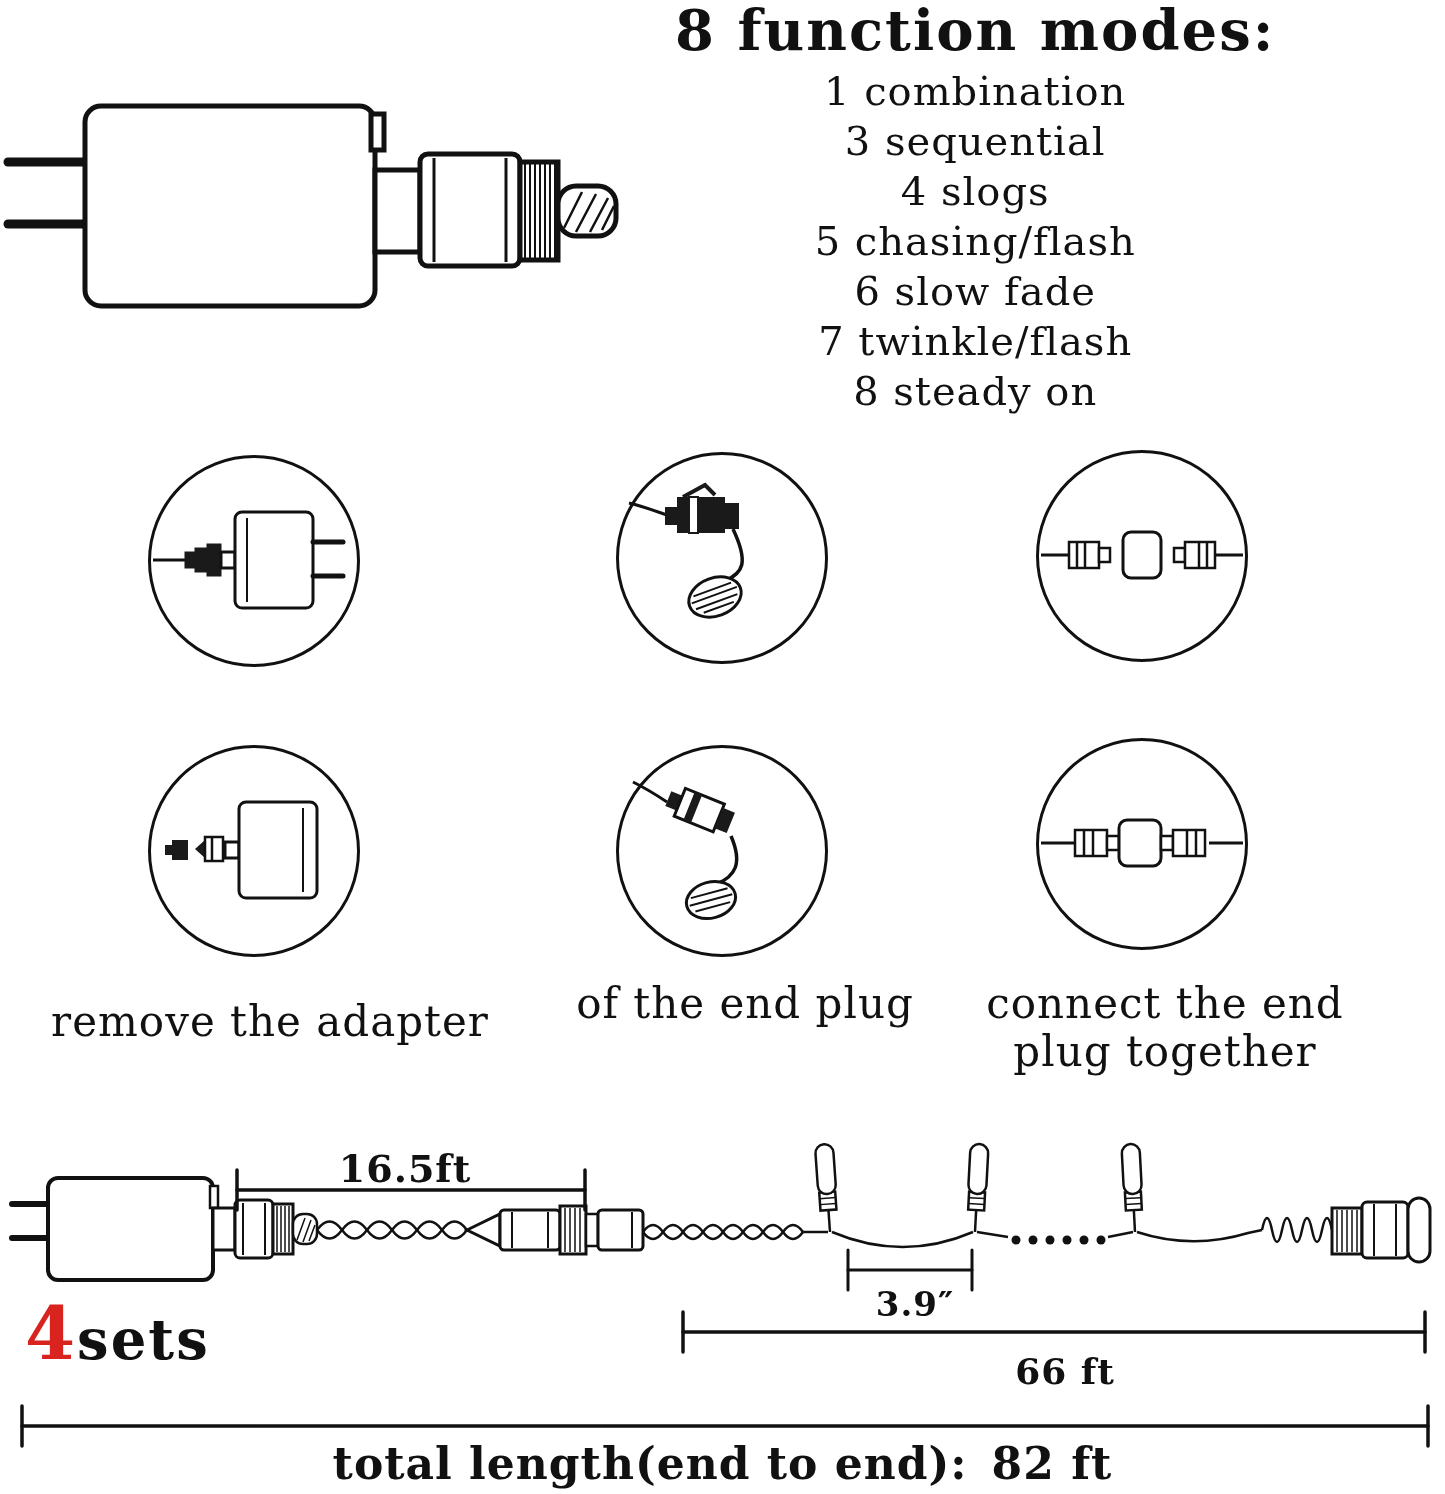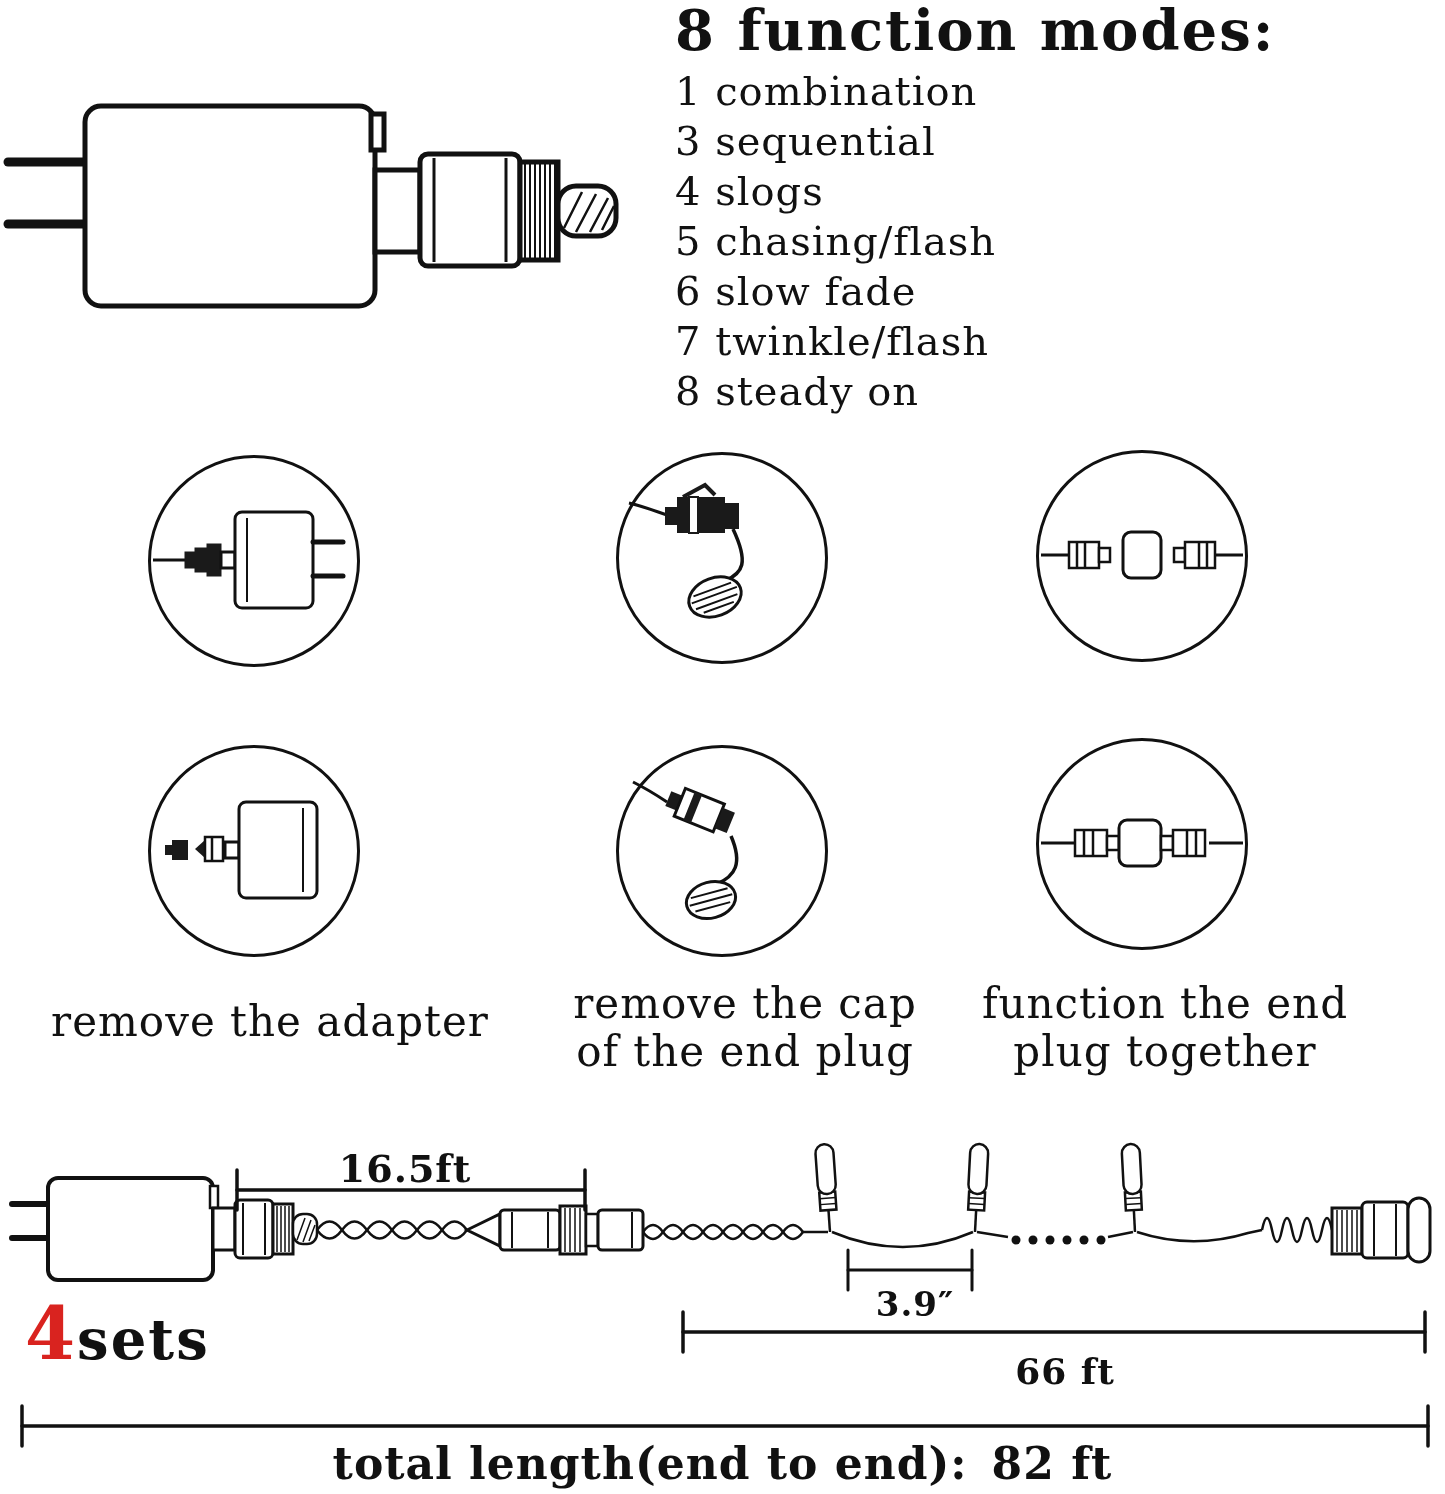--- a/index.html
+++ b/index.html
@@ -8,21 +8,21 @@
     font-family:"DejaVu Serif", serif;color:#111;overflow:hidden;
   }
   .abs{position:absolute;}
   svg{display:block;}
   .ink-stroke{stroke:#111;fill:none;}
   .modes-title{
     font-size:56px;font-weight:bold;letter-spacing:2px;line-height:1.0;
     white-space:nowrap;
   }
   .mode-item{
-    font-size:40px;line-height:50px;letter-spacing:1px;white-space:nowrap;
+    font-size:40px;line-height:50px;letter-spacing:1px;white-space:nowrap;text-align:center;
   }
   .step-circle{
     position:absolute;width:212px;height:212px;border:3px solid #111;
     border-radius:50%;box-sizing:border-box;background:#fff;
   }
   .caption{
     position:absolute;font-size:42px;line-height:48px;text-align:center;
     letter-spacing:1px;white-space:nowrap;
   }
   .dim-label{
@@ -202,26 +202,25 @@
         <rect x="134" y="89" width="32" height="26" fill="#fff"></rect>
         <line x1="148" y1="89" x2="148" y2="115"></line>
         <line x1="157" y1="89" x2="157" y2="115"></line>
       </g>
     </svg>
   </div>
 
   <div class="caption" style="left:30px;top:998px;width:480px;">remove the adapter</div>
 
   <div class="caption" style="left:545px;top:980px;width:400px;">
-    <div>remove the cap</div>
     <div>of the end plug</div>
   </div>
 
   <div class="caption" style="left:965px;top:980px;width:400px;">
-    <div>function the end</div>
+    <div>connect the end</div>
     <div>plug together</div>
   </div>
 
   <svg class="abs" style="left:0;top:1130px;" width="1445" height="364" viewBox="0 0 1445 364">
 
     <g class="ink-stroke" stroke-width="4">
       <line x1="12" y1="74" x2="48" y2="74" stroke-width="6" stroke-linecap="round"></line>
       <line x1="12" y1="108" x2="48" y2="108" stroke-width="6" stroke-linecap="round"></line>
       <rect x="48" y="48" width="165" height="102" rx="10" fill="#fff"></rect>
       <rect x="210" y="56" width="8" height="22" fill="#fff" stroke-width="2.5"></rect>

